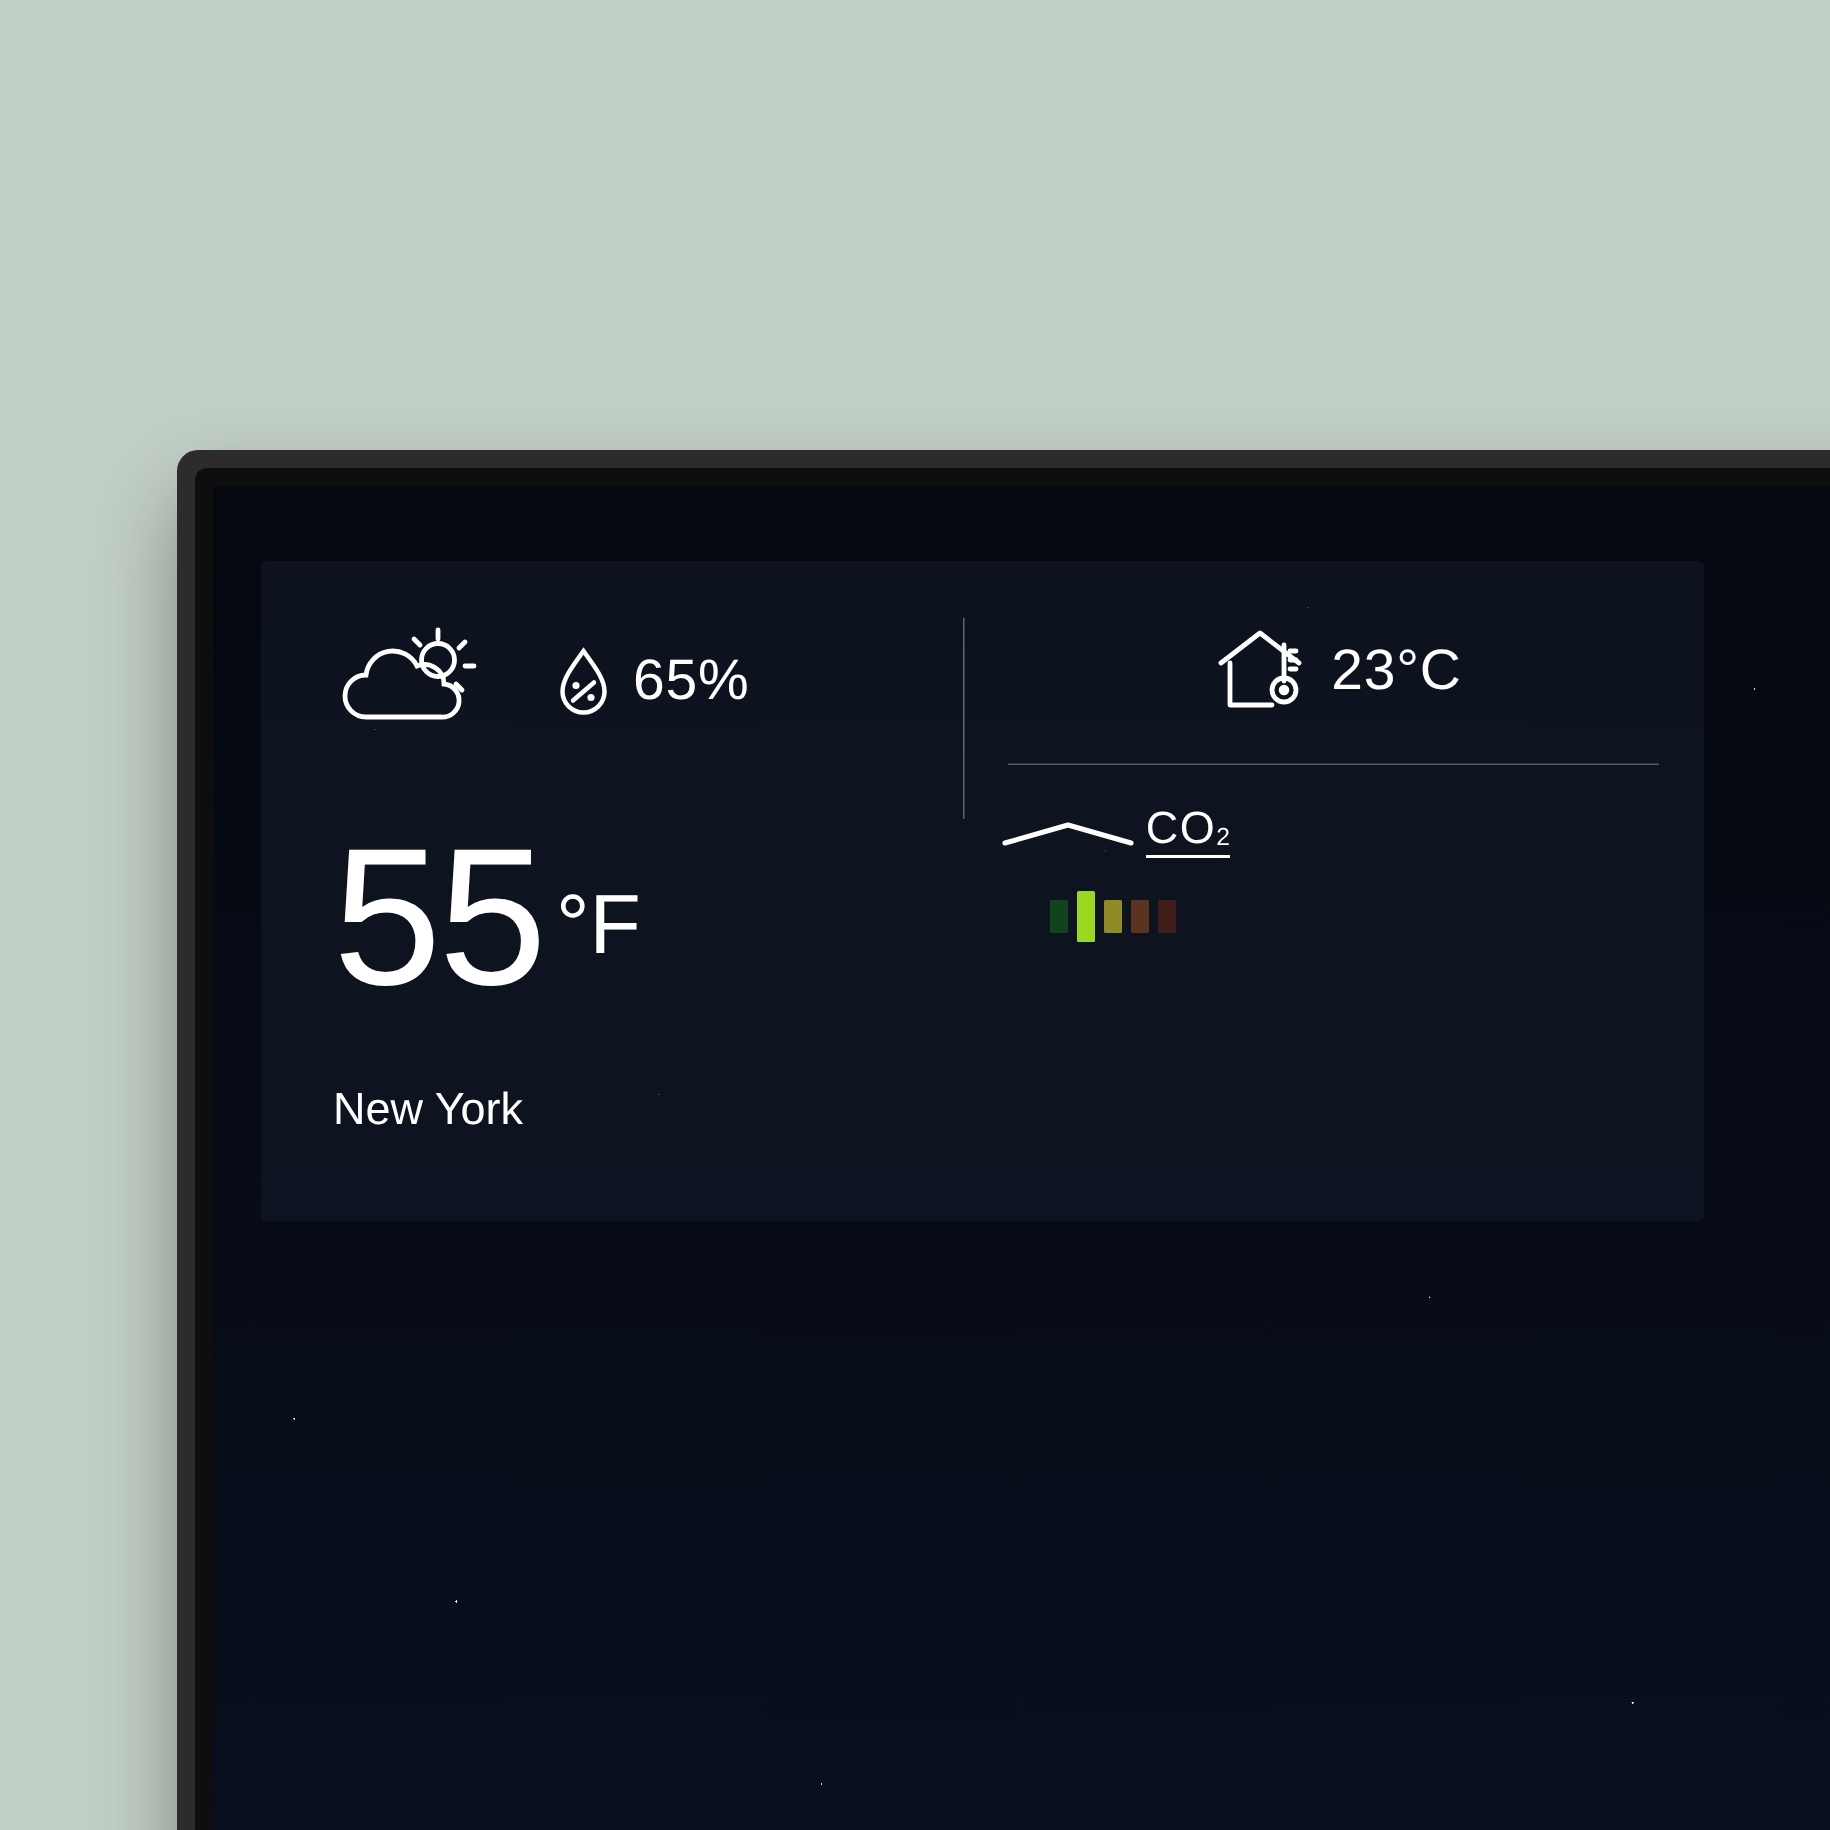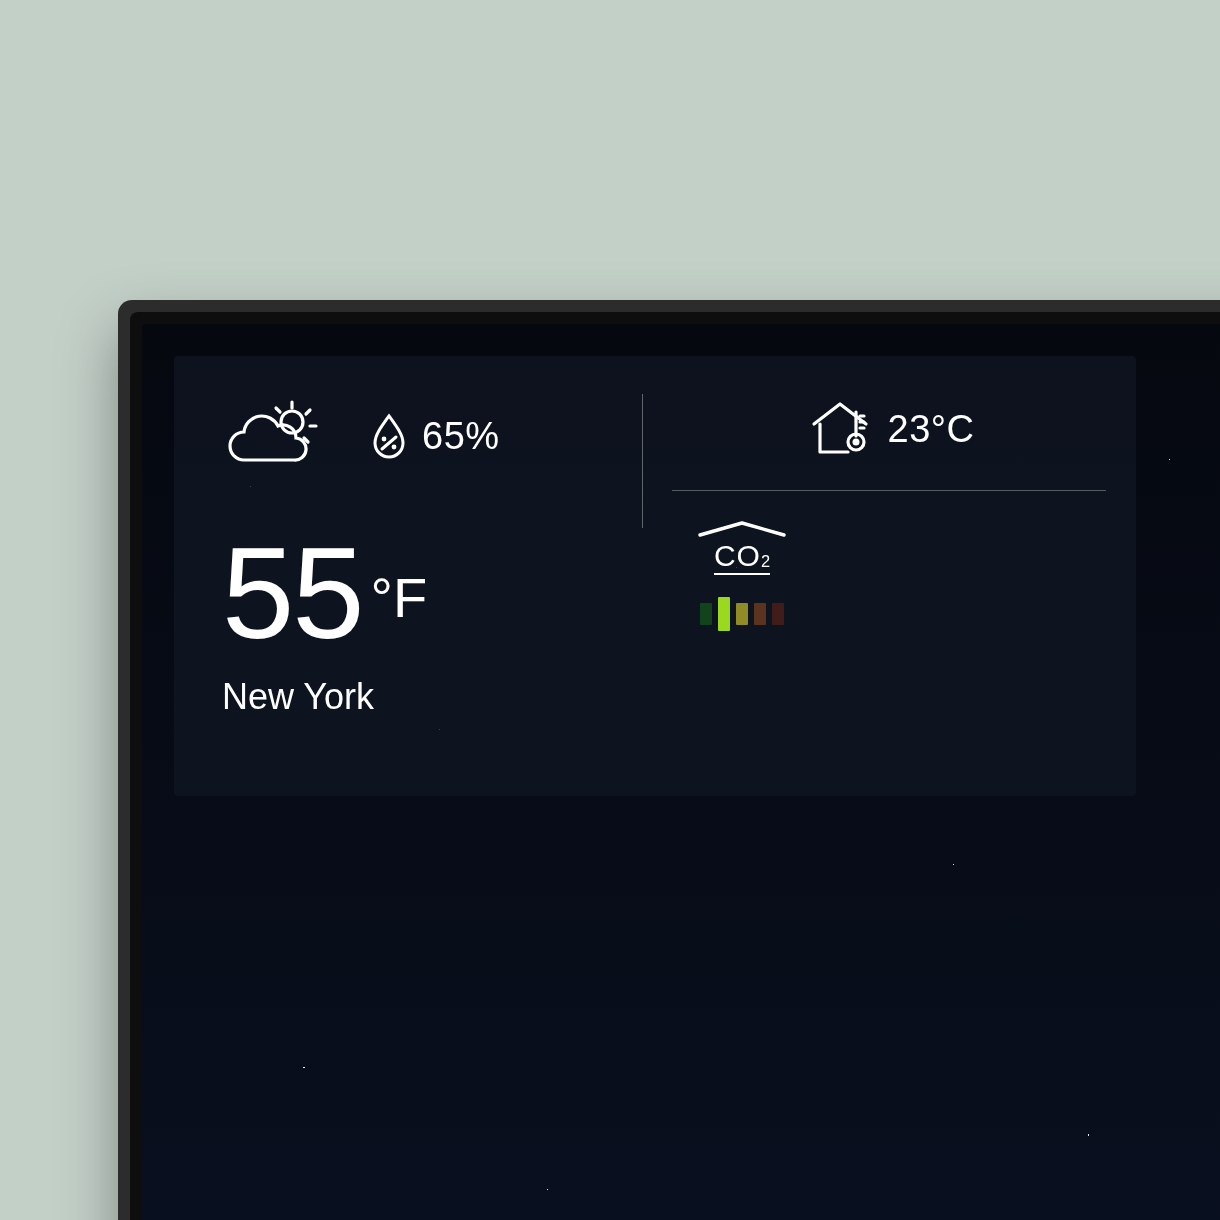--- a/index.html
+++ b/index.html
@@ -56,21 +56,21 @@
       radial-gradient(1px 1px at 4% 46%, #cfd8ff 50%, transparent 51%),
       radial-gradient(1px 1px at 54% 6%, #cfd8ff 50%, transparent 51%),
       radial-gradient(1px 1px at 94% 74%, #e0e6ff 50%, transparent 51%),
       linear-gradient(180deg, #05080f 0%, #070c18 40%, #0a1326 100%);
   }
 
   
   .card {
     position: absolute;
     left: 32px;
-    top: 32px;
+    top: 50px;
     width: 962px;
     height: 440px;
     background: rgba(16,22,34,.78);
     border-radius: 4px;
     display: flex;
     font-weight: 300;
   }
 
   .left-pane {
     flex: 0 0 468px;
@@ -106,22 +106,22 @@
     letter-spacing: -2px;
     font-weight: 200;
   }
   .temp-unit {
     font-size: 56px;
     margin-top: 10px;
     font-weight: 300;
   }
 
   .city {
-    margin-top: 18px;
-    font-size: 36px;
+    margin-top: 47px;
+    font-size: 30px;
     font-weight: 300;
   }
 
   .right-pane {
     flex: 1;
     position: relative;
     padding: 40px 30px 32px 30px;
     display: flex;
     flex-direction: column;
   }
@@ -164,21 +164,20 @@
   }
   .aq {
     display: flex;
     flex-direction: column;
     align-items: center;
     gap: 22px;
     width: 140px;
   }
   .aq-label {
     display: flex;
-    flex-direction: column;
     align-items: center;
     gap: 4px;
   }
   .aq-roof svg { display: block; }
   .aq-text {
     font-size: 30px;
     letter-spacing: 1px;
     border-bottom: 2px solid #fff;
     padding-bottom: 2px;
     line-height: 1;

